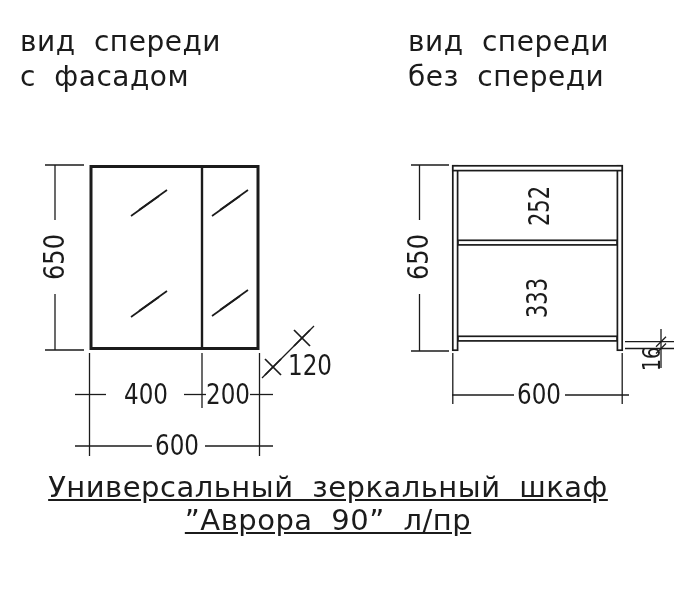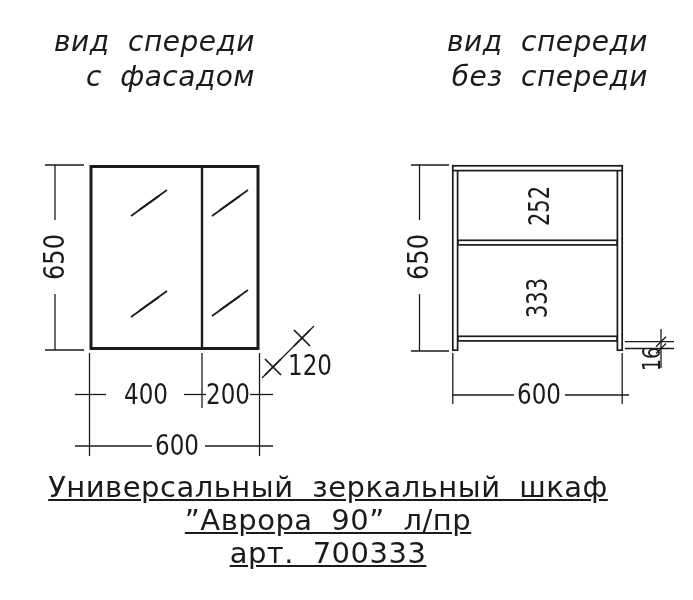--- a/index.html
+++ b/index.html
@@ -3,23 +3,23 @@
 <meta charset="utf-8">
 <style>
   :root { --ink:#1b1b1b; --paper:#ffffff; }
   html,body { margin:0; padding:0; background:#fff; }
   .page {
     position:relative; width:693px; height:600px; overflow:hidden;
     background:var(--paper); color:var(--ink);
     font-family:"DejaVu Sans", sans-serif;
   }
   .view-title {
-    position:absolute; text-align:right;
+    position:absolute; text-align:left;
     font-size:28px; line-height:35px; word-spacing:9px;
-    white-space:nowrap; letter-spacing:0.5px;font-style:italic;
+    white-space:nowrap; letter-spacing:0.5px;
   }
   .view-title div { white-space:nowrap; }
   #left-title  { left:20px;  top:24px; width:235px; }
   #right-title { left:408px; top:24px; width:240px; }
   .caption {
     position:absolute; left:8px; top:471px; width:640px;
     text-align:center; font-size:29px; line-height:33px;
     word-spacing:9px; letter-spacing:0.5px;text-decoration:underline;
   }
   svg.drawing { position:absolute; left:0; top:0; }
@@ -133,16 +133,15 @@
         <line class="thin" x1="656" y1="346.7" x2="666" y2="336.7"></line>
         <line class="thin" x1="656" y1="353.5" x2="666" y2="343.5"></line>
         <text x="652" y="359" transform="rotate(-90 652 359)" text-anchor="middle" dominant-baseline="central" style="font-size:24px" textLength="24" lengthAdjust="spacingAndGlyphs">16</text>
       </g>
     </g>
   </svg>
 
   <div class="caption">
     <div>Универсальный зеркальный шкаф</div>
     <div>”Аврора 90” л/пр</div>
-    <div>арт. 700333</div>
   </div>
 
 </div>
 
 </body></html>

